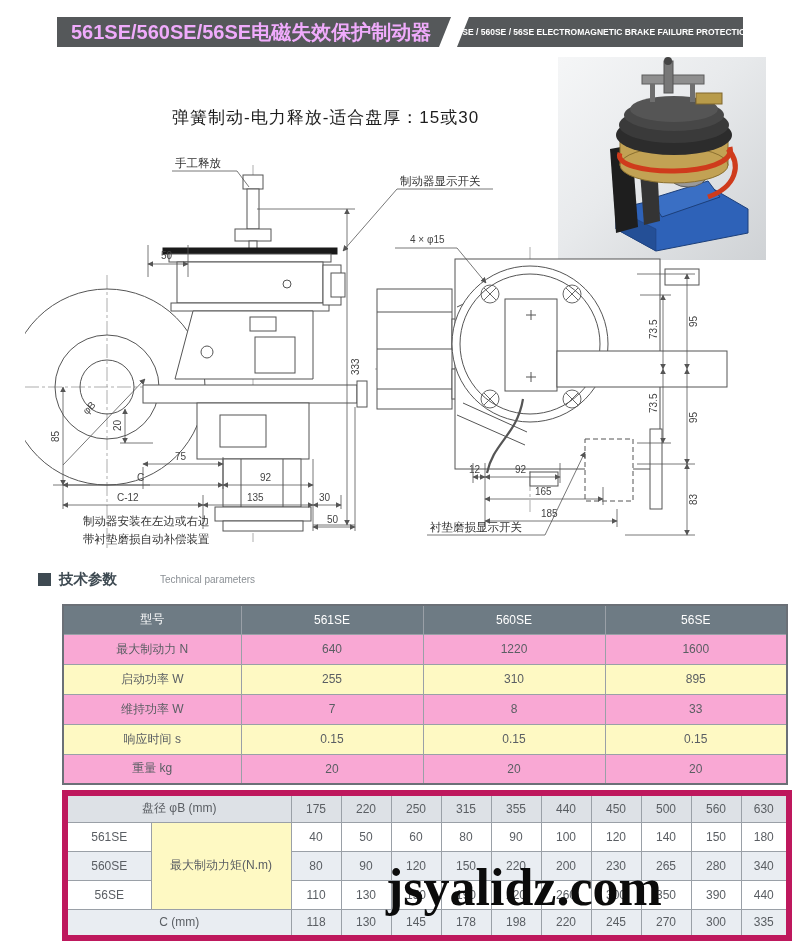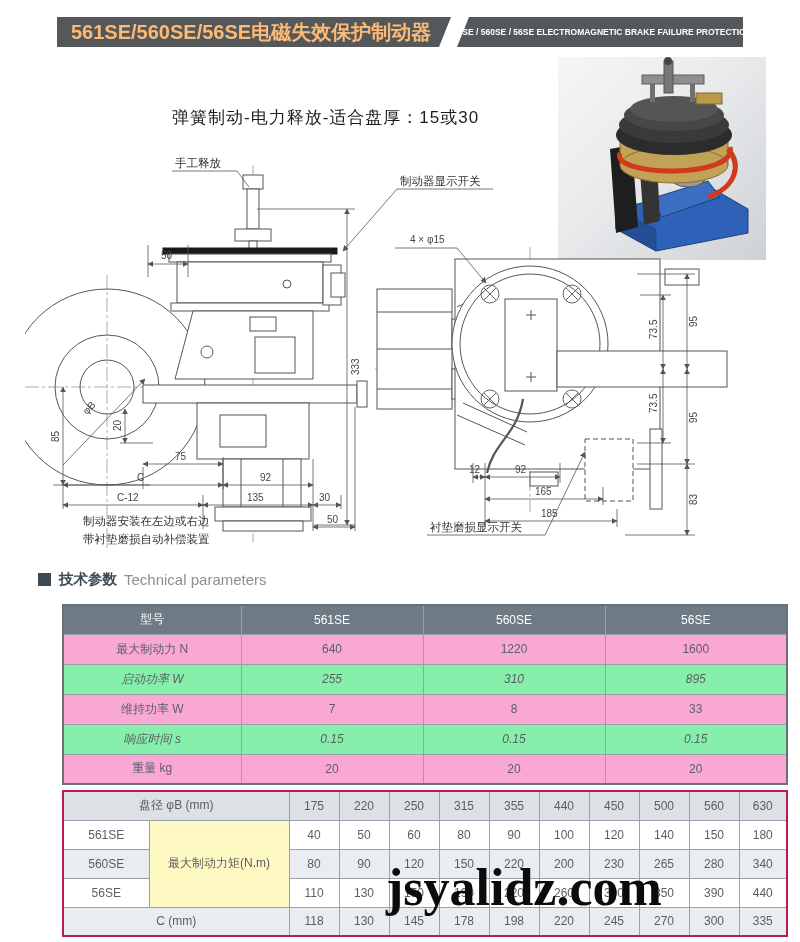--- a/index.html
+++ b/index.html
@@ -7,21 +7,21 @@
   body { font-family:"Liberation Sans","DejaVu Sans",sans-serif; }
   #page {
     position:relative; width:800px; height:942px; background:#ffffff;
     overflow:hidden; margin:0 auto;
   }
 
   
   .hdr { position:absolute; top:17px; left:57px; width:686px; height:30px; }
   .hdr-left {
     position:absolute; left:0; top:0; width:394px; height:30px;
-    background:#55585a; color:#fdba74; display:flex; align-items:center;
+    background:#55585a; color:#f0abfc; display:flex; align-items:center;
     padding-left:14px; font-size:20px; font-weight:bold; letter-spacing:0;
     clip-path:polygon(0 0,100% 0,calc(100% - 12px) 100%,0 100%);
     white-space:nowrap;
   }
   .hdr-right {
     position:absolute; left:400px; top:0; width:286px; height:30px;
     background:#55585a; color:#fff; display:flex; align-items:center;
     justify-content:center; font-size:8.5px; font-weight:bold;
     clip-path:polygon(12px 0,100% 0,100% 100%,0 100%);
     white-space:nowrap;
@@ -42,35 +42,35 @@
   
   .drawing { position:absolute; left:25px; top:147px; width:750px; height:418px; }
   .drawing svg { display:block; }
   .dimtxt { font-size:10px; fill:#444; font-family:"Liberation Sans",sans-serif; }
   .cjktxt { font-size:11.5px; fill:#333; font-family:"Liberation Sans",sans-serif; }
 
   
   .sechead { position:absolute; left:38px; top:570px; display:flex; align-items:center; }
   .sechead .sq { width:13px; height:13px; background:#3e4a52; margin-right:8px; }
   .sechead .cn { font-size:14.5px; font-weight:bold; color:#3e4a52; margin-right:7px; }
-  .sechead .en { font-size:15px; color:#8a8f94; }
+  .sechead .en { font-size:10px; color:#8a8f94;margin-left:36px; }
 
   
   table { border-collapse:collapse; table-layout:fixed;margin-left:24px; }
   .t1 { position:absolute; left:38px; top:604px; width:724px; }
   .t2 { position:absolute; left:38px; top:790px; width:724px; }
   .t1 td, .t1 th, .t2 td, .t2 th {
     border:1px solid #9aa0a7; text-align:center; vertical-align:middle;
     font-size:12px; color:#5a5e63; font-weight:normal; overflow:hidden;
   }
   .t1 { border:2px solid #6b7077; }
-  .t2 { border:2px solid #be185d; }
+  .t2 { border:6px solid #be185d; }
   .t1 th { background:#6e7b84; color:#ffffff; height:29px; }
   .t1 td { height:30px; background:#f9a8d4; }
-  .t1 tr.alt td { background:#86efac;font-style:italic; }
+  .t1 tr.alt td { background:#fef9c3; }
   .t2 td { height:29px; background:#ffffff; }
   .t2 tr.alt td { background:#e9edf2; }
   .t2 td.hdr2 { background:#dde1e6; }
   .t2 td.torque { background:#fef9c3; }
 
   
   .watermark {
     position:absolute; left:386px; top:858px; font-size:52px; color:#0b0b0b;
     font-weight:600; letter-spacing:0px; white-space:nowrap;font-family:Liberation Serif, serif;
   }

